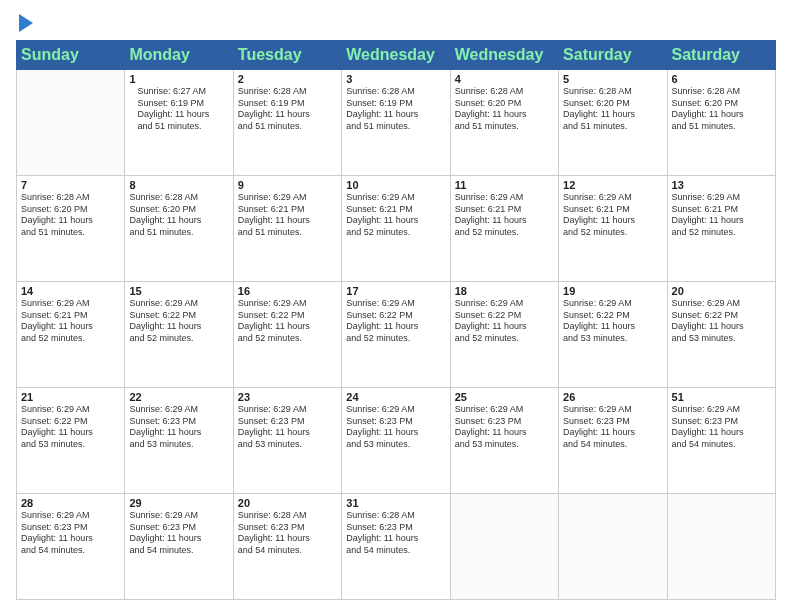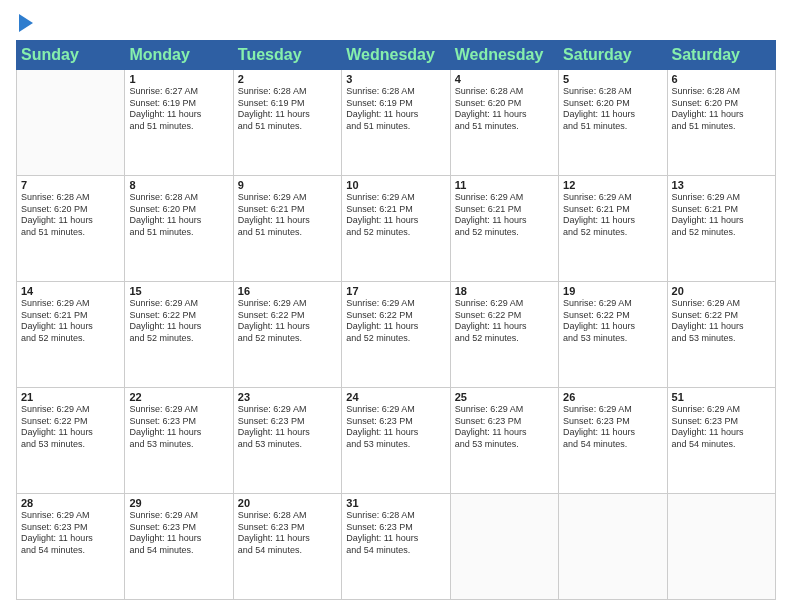--- a/index.html
+++ b/index.html
@@ -131,21 +131,21 @@
           <th>Wednesday</th>
           <th>Saturday</th>
           <th>Saturday</th>
         </tr>
     </thead>
     <tbody id="calendar-body">
     <tr>
           <td class="empty-cell"></td>
           <td>
             <span class="day-number">1</span>
-            <div class="day-info" style="white-space: pre-line;">Sunrise: 6:27 AM
+            <div class="day-info" style="white-space: pre-line; margin-left: 8px;">Sunrise: 6:27 AM
 Sunset: 6:19 PM
 Daylight: 11 hours
 and 51 minutes.</div>
           </td>
           <td>
             <span class="day-number">2</span>
             <div class="day-info" style="white-space: pre-line;">Sunrise: 6:28 AM
 Sunset: 6:19 PM
 Daylight: 11 hours
 and 51 minutes.</div>

